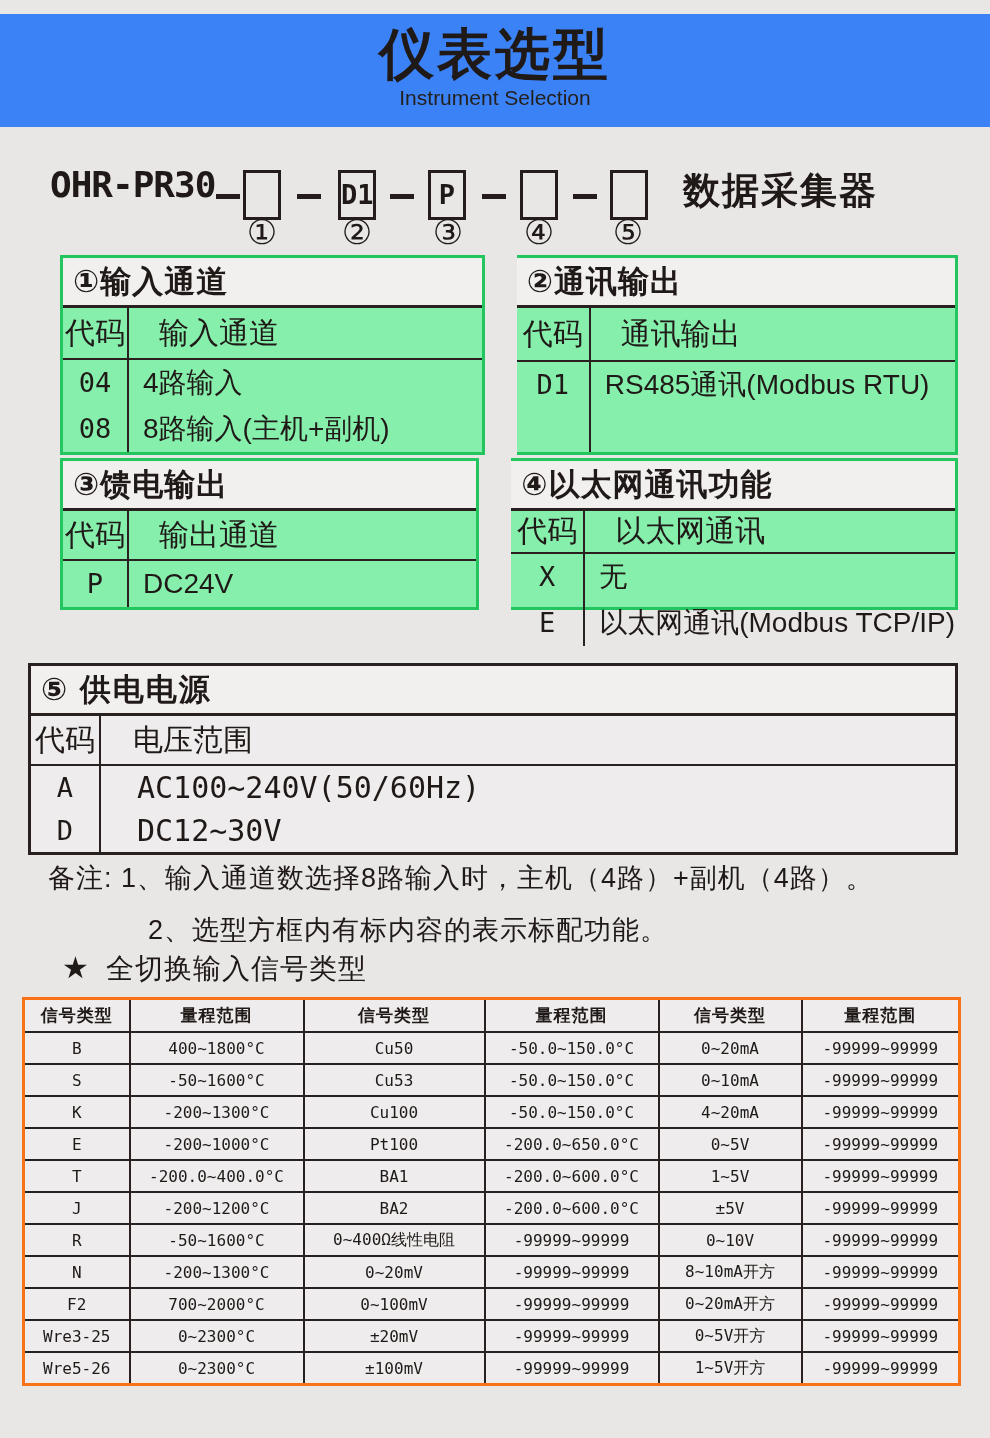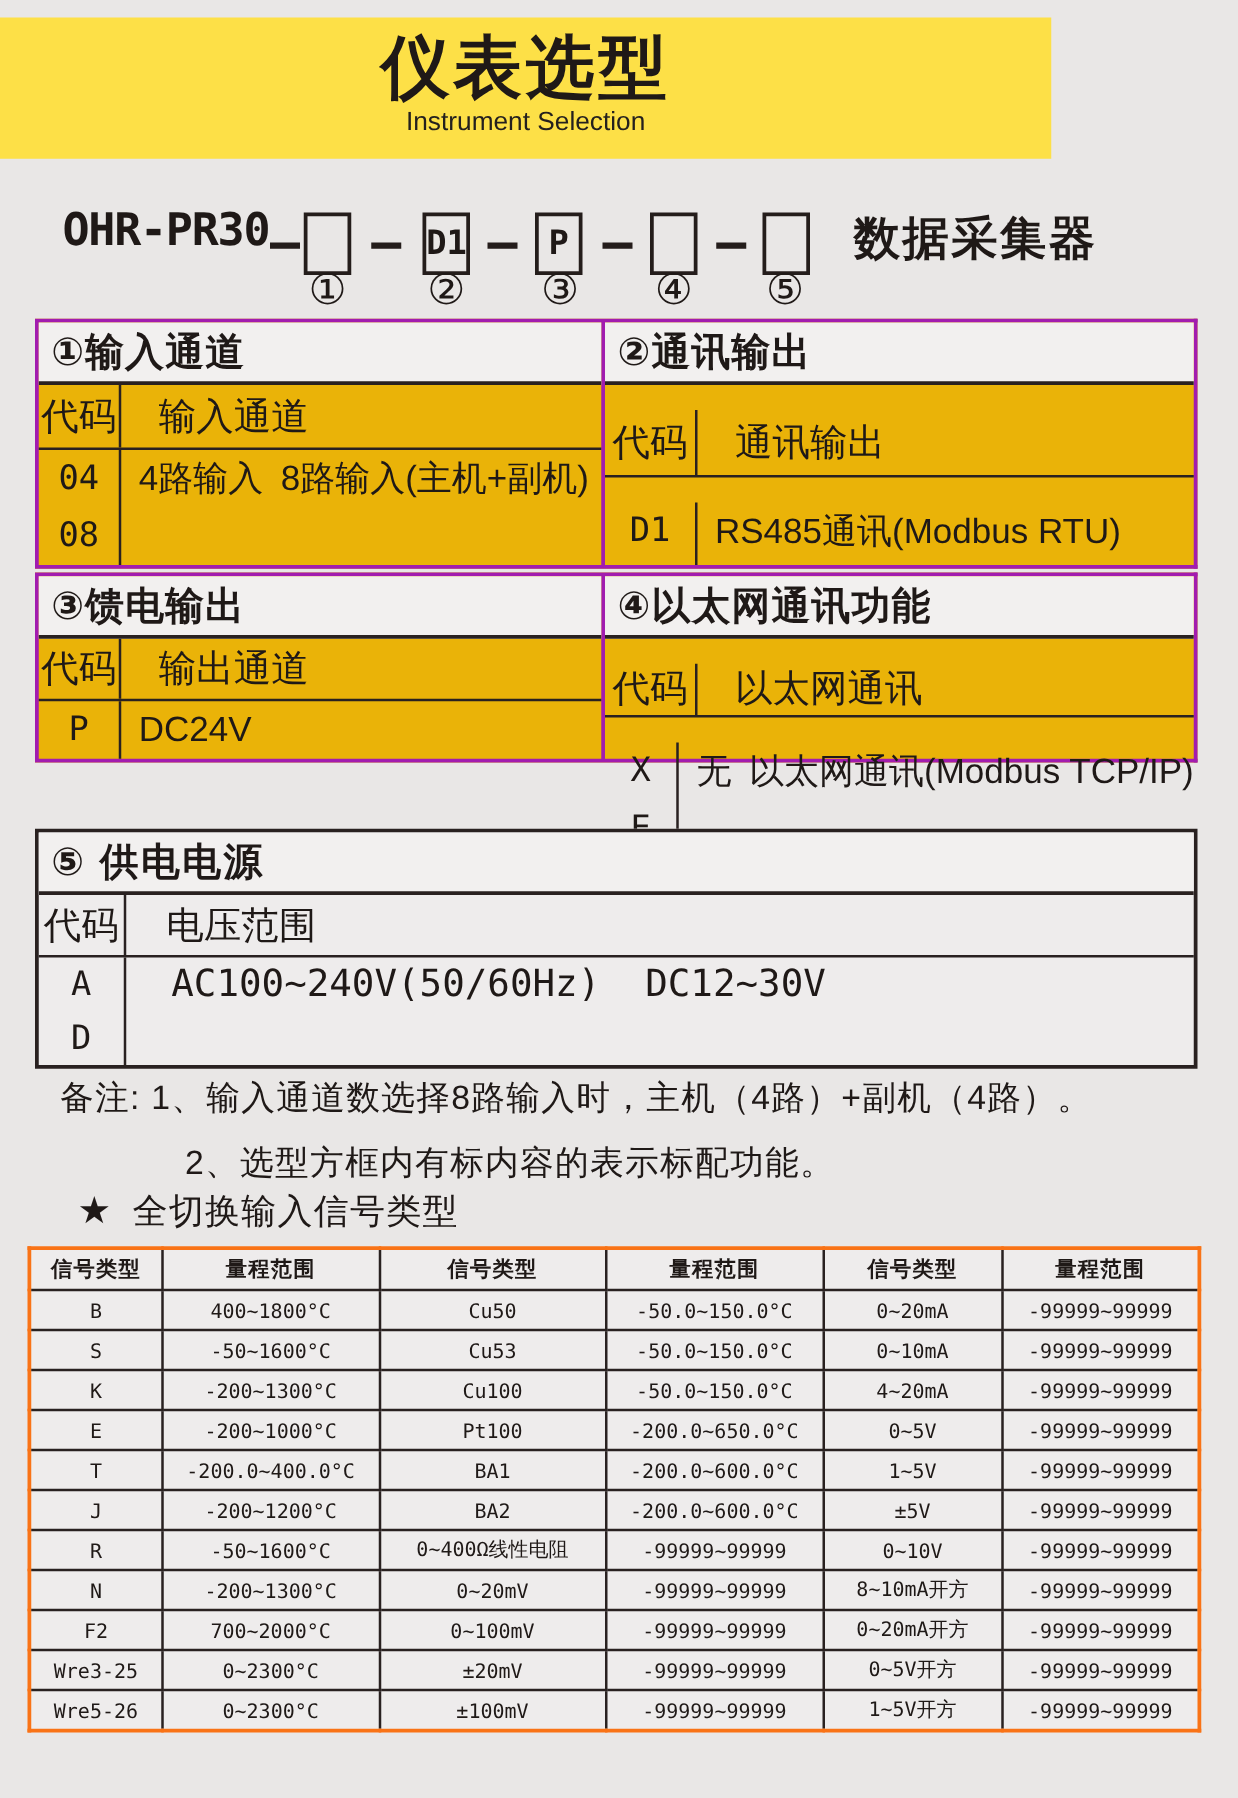--- a/index.html
+++ b/index.html
@@ -5,50 +5,50 @@
   html,body{margin:0;padding:0;}
   body{
     width:990px;height:1438px;position:relative;
     background:#e9e7e6;color:#1f1917;
     font-family:"Liberation Sans","DejaVu Sans",sans-serif;
     overflow:hidden;
   }
   .mono{font-family:"DejaVu Sans Mono","Liberation Mono",monospace;}
 
   
-  .band{position:absolute;top:14px;left:0;width:841px;height:113px;background:#fde047;}
+  .band{position:absolute;top:14px;left:0;width:990px;height:113px;background:#3b82f6;}
   .band .title{text-align:center;font-size:55px;font-weight:bold;letter-spacing:3px;line-height:1;padding-top:13px;}
   .band .subtitle{text-align:center;font-size:21px;line-height:1;margin-top:5px;color:#24201e;}
 
   
   .model{position:absolute;top:150px;left:0;width:990px;height:110px;text-decoration:underline;}
   .model .prefix{position:absolute;left:50px;top:14px;font-size:36px;font-weight:bold;letter-spacing:-1px;}
   .dash{position:absolute;top:44px;height:5px;background:#241d1b;width:24px;}
   .mbox{position:absolute;top:20px;width:38px;height:50px;border:3px solid #241d1b;box-sizing:border-box;
         text-align:center;line-height:44px;font-size:27px;font-weight:bold;}
   .circ{position:absolute;top:62px;width:44px;text-align:center;font-size:34px;}
   .model .suffix{position:absolute;left:683px;top:16px;font-size:37px;font-weight:bold;letter-spacing:2px;}
 
   
   .sel-group{position:absolute;left:28px;width:930px;display:flex;}
   .g12{top:255px;height:200px;}
   .g34{top:458px;height:152px;}
-  .sel-table{box-sizing:border-box;border:3px solid #a21caf;background:#eab308;display:flex;flex-direction:column;height:100%;}
+  .sel-table{box-sizing:border-box;border:3px solid #22c55e;background:#86efac;display:flex;flex-direction:column;height:100%;margin-left:32px;}
   .sel-left{width:456px;}
-  .sel-right{width:474px;border-left:none;gap:20px;}
+  .sel-right{width:474px;border-left:none;}
   .t-title{height:47px;line-height:47px;padding-left:10px;font-size:31px;font-weight:bold;
            border-bottom:3px solid #292120;background:#f2f0ef;letter-spacing:1px;white-space:nowrap;}
   .t-colhdr{display:flex;height:52px;border-bottom:2px solid #292120;font-size:30px;}
   .code-w1{width:66px;}
   .code-w2{width:74px;}
   .code-cell{border-right:2px solid #292120;display:flex;align-items:center;justify-content:center;box-sizing:border-box;}
   .desc-cell{flex:1;display:flex;align-items:center;padding-left:30px;box-sizing:border-box;white-space:nowrap;}
   .t-body{display:flex;flex:1;justify-content:space-between;}
   .code-stack{border-right:2px solid #292120;box-sizing:border-box;display:flex;flex-direction:column;}
-  .desc-stack{flex:1;display:flex;flex-direction:row;}
+  .desc-stack{flex:1;display:flex;flex-direction:column;}
   .code-entry{height:46px;line-height:46px;text-align:center;font-size:27px;}
   .desc-entry{height:46px;line-height:46px;padding-left:14px;font-size:28px;white-space:nowrap;}
 
   
   .table5{position:absolute;top:663px;left:28px;width:930px;height:192px;box-sizing:border-box;
           border:3px solid #292120;background:#eeecec;display:flex;flex-direction:column;}
   .table5 .t-title{letter-spacing:2px;}
   .t5-code{width:70px;}
   .table5 .desc-cell{padding-left:32px;}
   .table5 .desc-entry{padding-left:36px;font-size:30px;height:43px;line-height:43px;}

